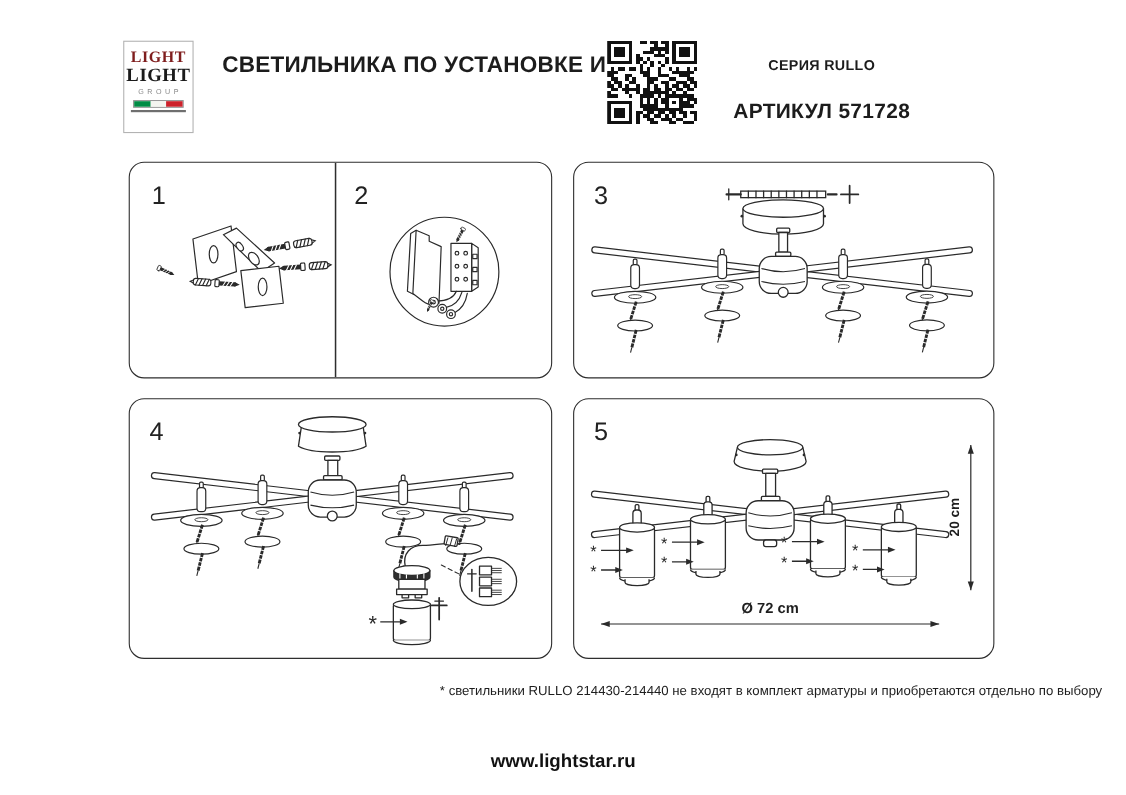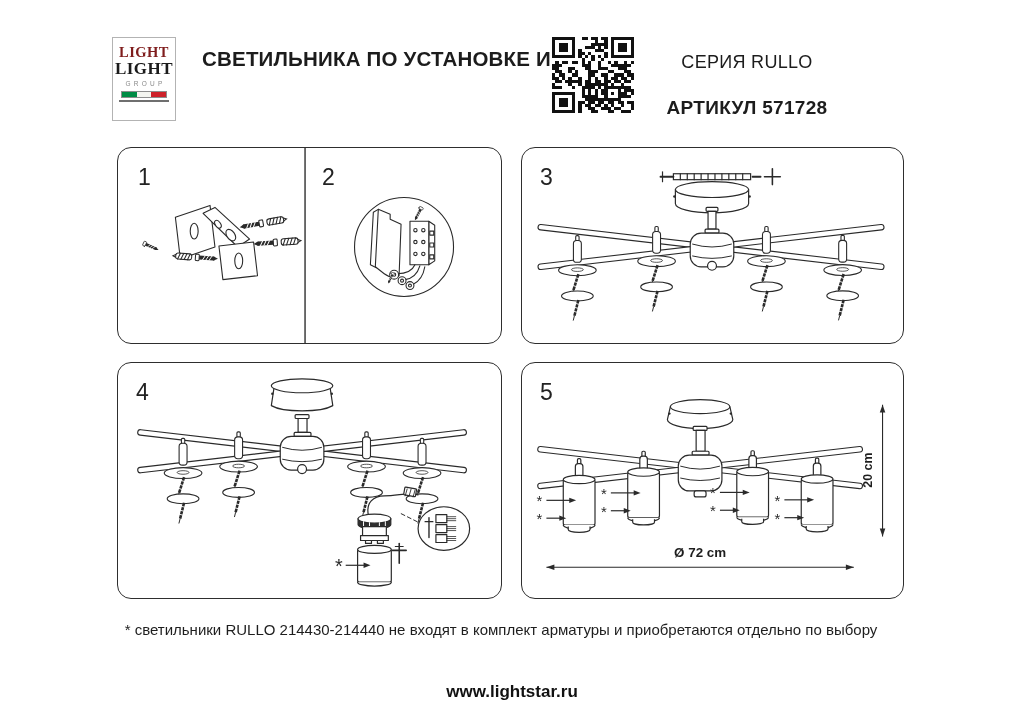--- a/index.html
+++ b/index.html
@@ -11,33 +11,33 @@
   .logo .l1{font-family:"Liberation Serif",serif;font-weight:700;font-size:14.5px;line-height:15px;letter-spacing:.5px;color:#7f1d1d;}
   .logo .l2{font-family:"Liberation Serif",serif;font-weight:700;font-size:17px;line-height:17px;letter-spacing:.5px;color:#1b1b1b;}
   .logo .l3{font-size:6.5px;color:#8a8a8a;letter-spacing:3.2px;margin-top:3px;text-indent:3px;}
   .flag{width:44px;height:5px;margin:4px auto 0;display:flex;border:1px solid #8d8d8d;box-sizing:content-box;}
   .flag span{flex:1;}
   .flag-underline{width:50px;height:2px;background:#6f6f6f;margin:2px auto 0;}
   .title{position:absolute;left:202px;top:46px;font-size:20.5px;font-weight:700;line-height:26px;
          letter-spacing:.2px;color:#1c1c1c;margin:0;}
   .qr{position:absolute;left:552px;top:37px;width:82px;height:76px;}
   .series-block{position:absolute;left:622px;top:52px;width:250px;text-align:center;color:#1c1c1c;}
-  .series-line{font-size:18px;font-weight:400;letter-spacing:.3px;}
+  .series-line{font-size:13px;font-weight:700;letter-spacing:.3px;}
   .article-line{font-size:19px;font-weight:700;margin-top:24px;letter-spacing:.3px;}
   
   .panel{position:absolute;border:1.6px solid #2e2e2e;border-radius:14px;background:#fff;box-sizing:border-box;}
   #panel12{left:117px;top:147px;width:385px;height:197px;}
   #panel3 {left:521px;top:147px;width:383px;height:197px;}
   #panel4 {left:117px;top:362px;width:385px;height:237px;}
   #panel5 {left:521px;top:362px;width:383px;height:237px;}
   .panel svg{position:absolute;left:0;top:0;width:100%;height:100%;display:block;}
   .step-num{position:absolute;top:16px;font-size:23px;color:#222;z-index:2;}
   svg text{font-family:"Liberation Sans",sans-serif;}
   
-  .note{position:absolute;left:0;right:22px;top:621px;text-align:center;font-size:15px;color:#1e1e1e;}
+  .note{position:absolute;left:0;right:22px;top:621px;text-align:right;font-size:12px;color:#1e1e1e;}
   .site{position:absolute;left:0;right:0;top:682px;text-align:center;font-size:17px;font-weight:700;color:#111;}
 </style>
 </head>
 <body>
 
 <div class="page">
 
   <div class="logo">
     <div class="l1">LIGHT</div>
     <div class="l2">LIGHT</div>

